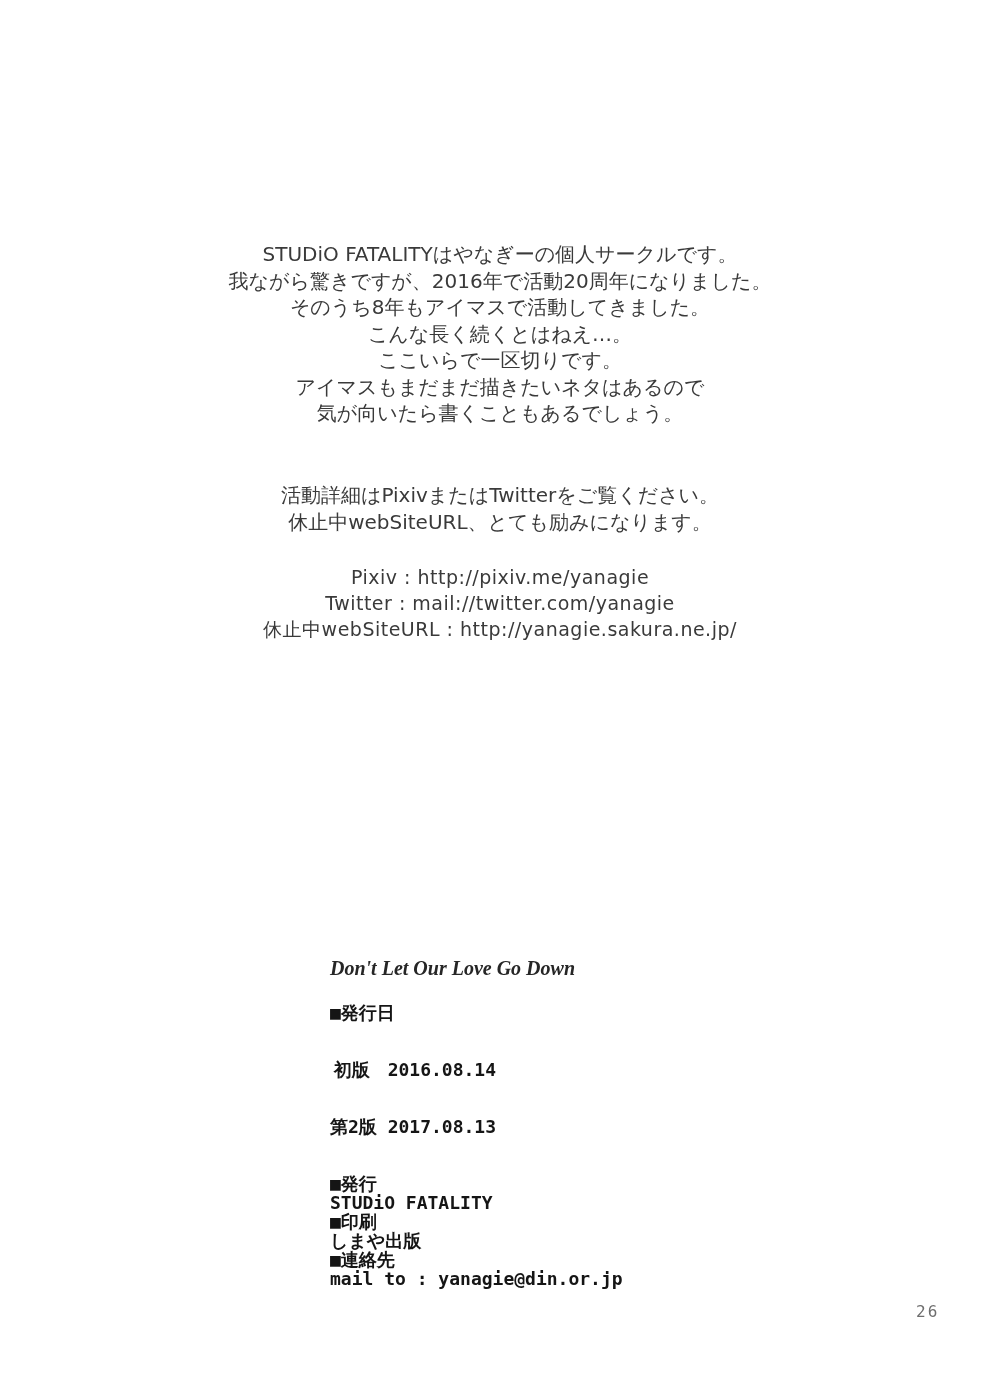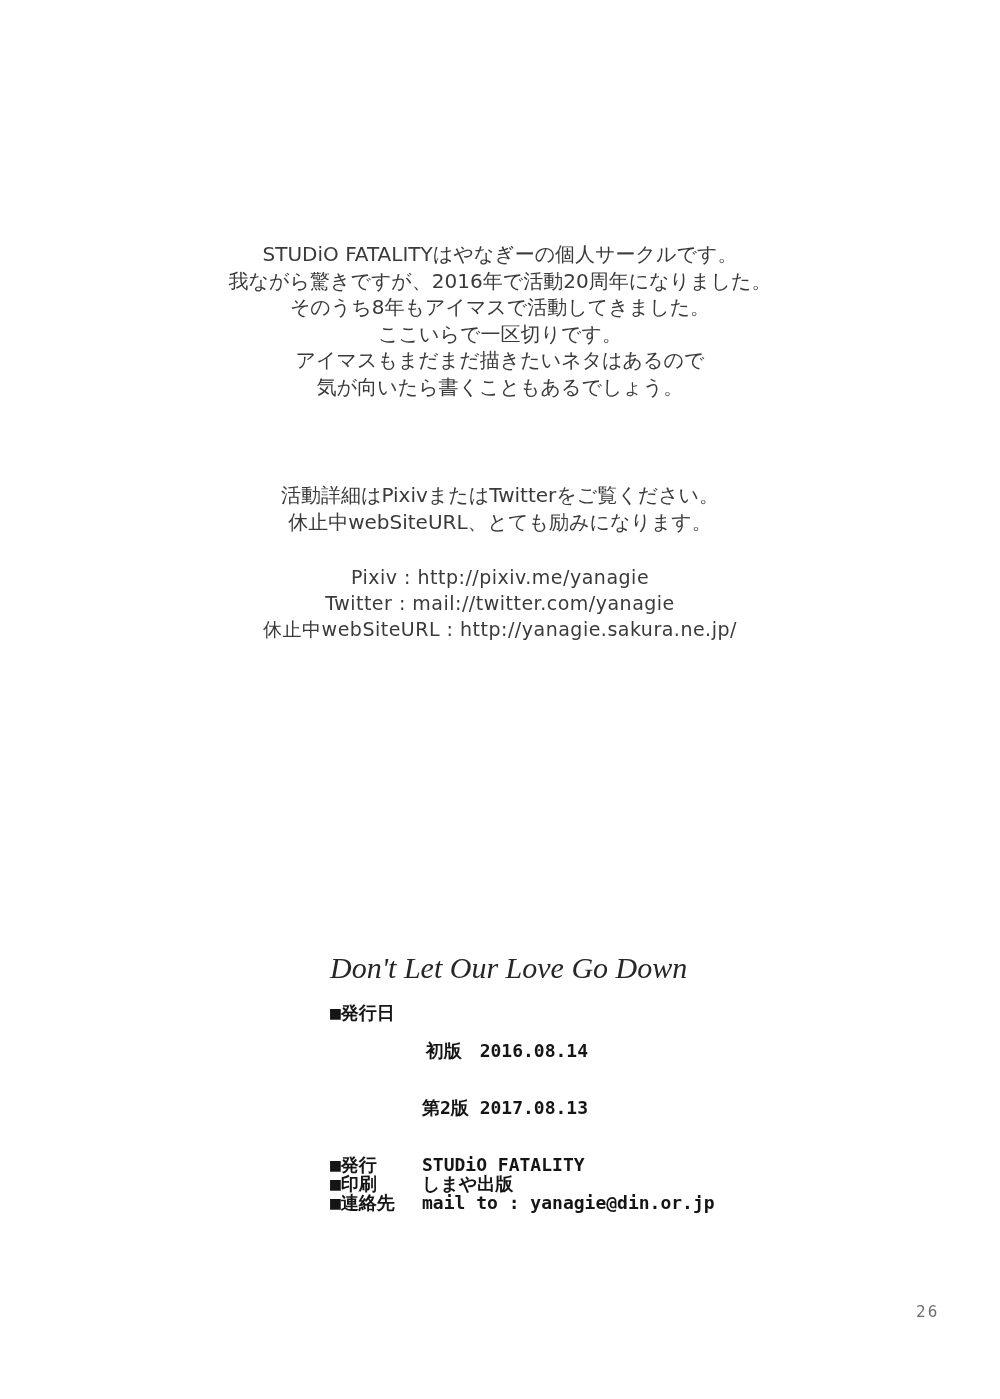--- a/index.html
+++ b/index.html
@@ -26,36 +26,37 @@
   #para-1 { top: 241px; }
   #para-2 { top: 482px; }
   #para-3 { top: 564px; font-size: 19px; line-height: 26px; letter-spacing: 0.5px; }
   .para .line { white-space: pre; }
 
   
   .book-title {
     position: absolute; left: 330px; top: 951px;
     font-family: "Liberation Serif", "DejaVu Serif", serif;
     font-style: italic;
-    font-size: 30px;
+    font-size: 20px;
     line-height: 34px;
     color: #262626;
     white-space: pre;
+    font-weight: bold;
   }
 
   
   .colophon-rows {
     position: absolute; left: 330px; top: 1003px;
     font-family: "DejaVu Sans Mono", "DejaVu Sans", monospace;
     font-weight: bold;
     font-size: 18px;
     line-height: 19px;
     color: #151515;
   }
-  .crow { display: flex; align-items: flex-start; }
+  .crow { display: flex; align-items: flex-start; flex-direction: column; }
   .clabel { width: 92px; flex: none; white-space: pre; }
   .cvalue { white-space: pre; }
   .cvalue .vline { white-space: pre; text-align: right; }
 
   
   .page-number {
     position: absolute; left: 904px; top: 1302px;
     font-family: "DejaVu Sans Mono", monospace;
     font-size: 16px;
     letter-spacing: 2px;
@@ -65,20 +66,21 @@
 </style>
 </head>
 <body>
 
 <div class="page">
 
   <div class="para" id="para-1">
     <div class="line">STUDiO FATALITYはやなぎーの個人サークルです。</div>
     <div class="line">我ながら驚きですが、2016年で活動20周年になりました。</div>
     <div class="line">そのうち8年もアイマスで活動してきました。</div>
+    <div class="line">こんな長く続くとはねえ…。</div>
     <div class="line">ここいらで一区切りです。</div>
     <div class="line">アイマスもまだまだ描きたいネタはあるので</div>
     <div class="line">気が向いたら書くこともあるでしょう。</div>
   </div>
 
   <div class="para" id="para-2">
     <div class="line">活動詳細はPixivまたはTwitterをご覧ください。</div>
     <div class="line">休止中webSiteURL、とても励みになります。</div>
   </div>
 

